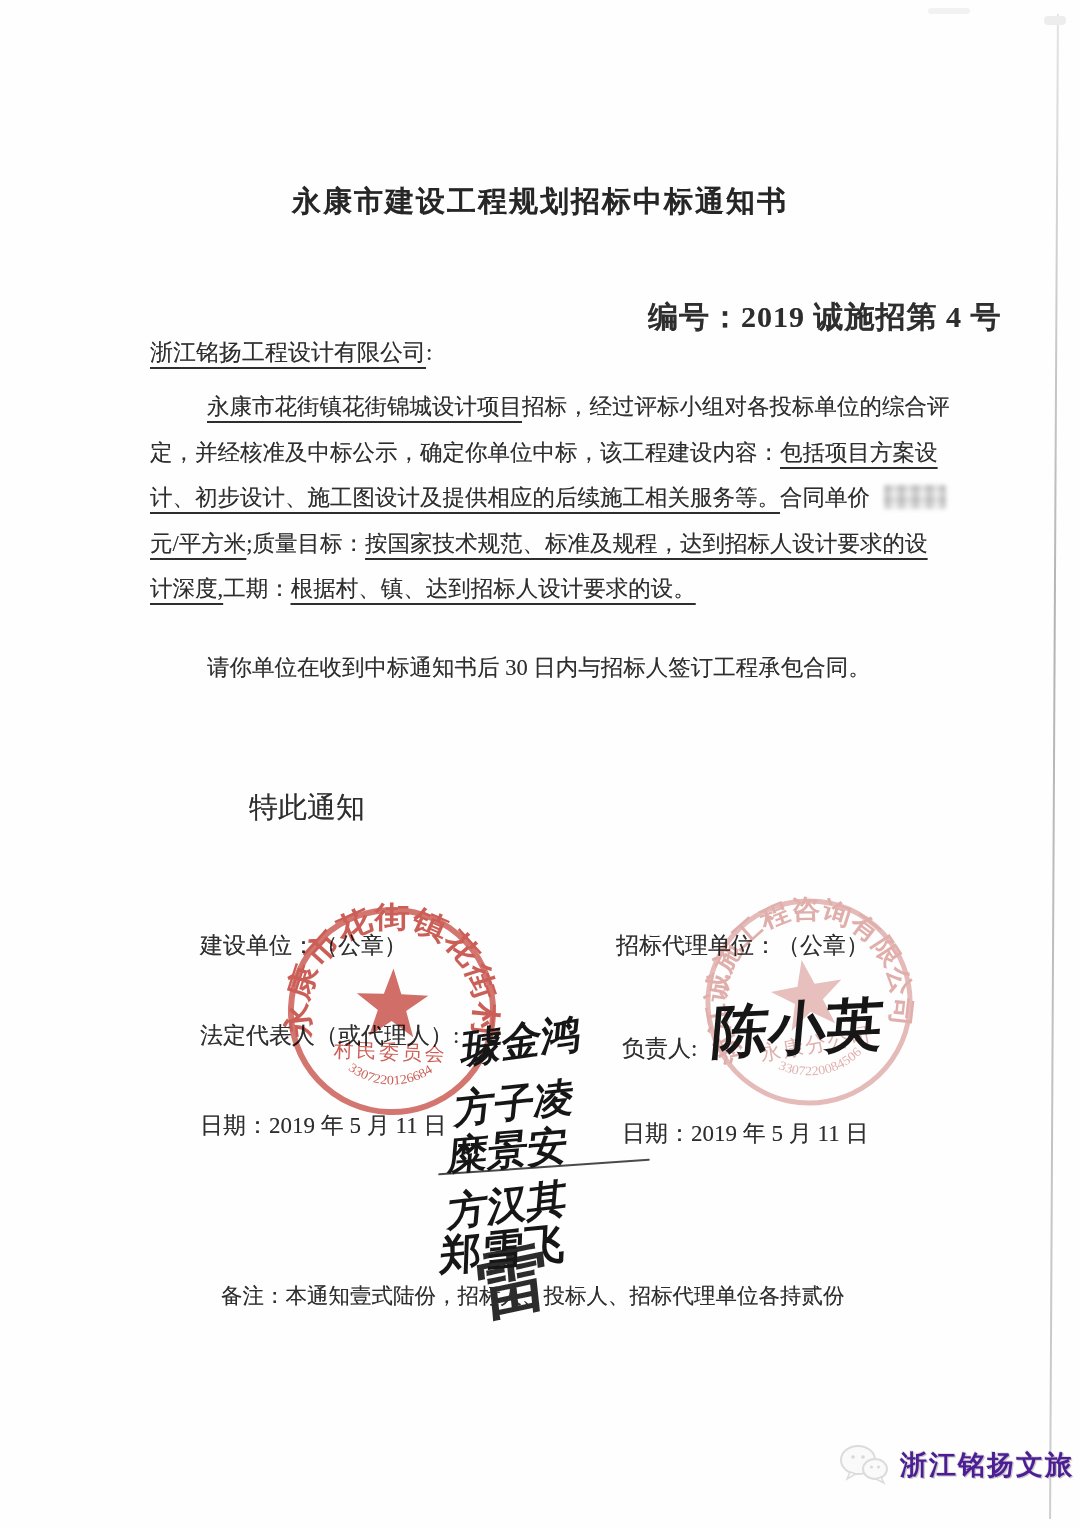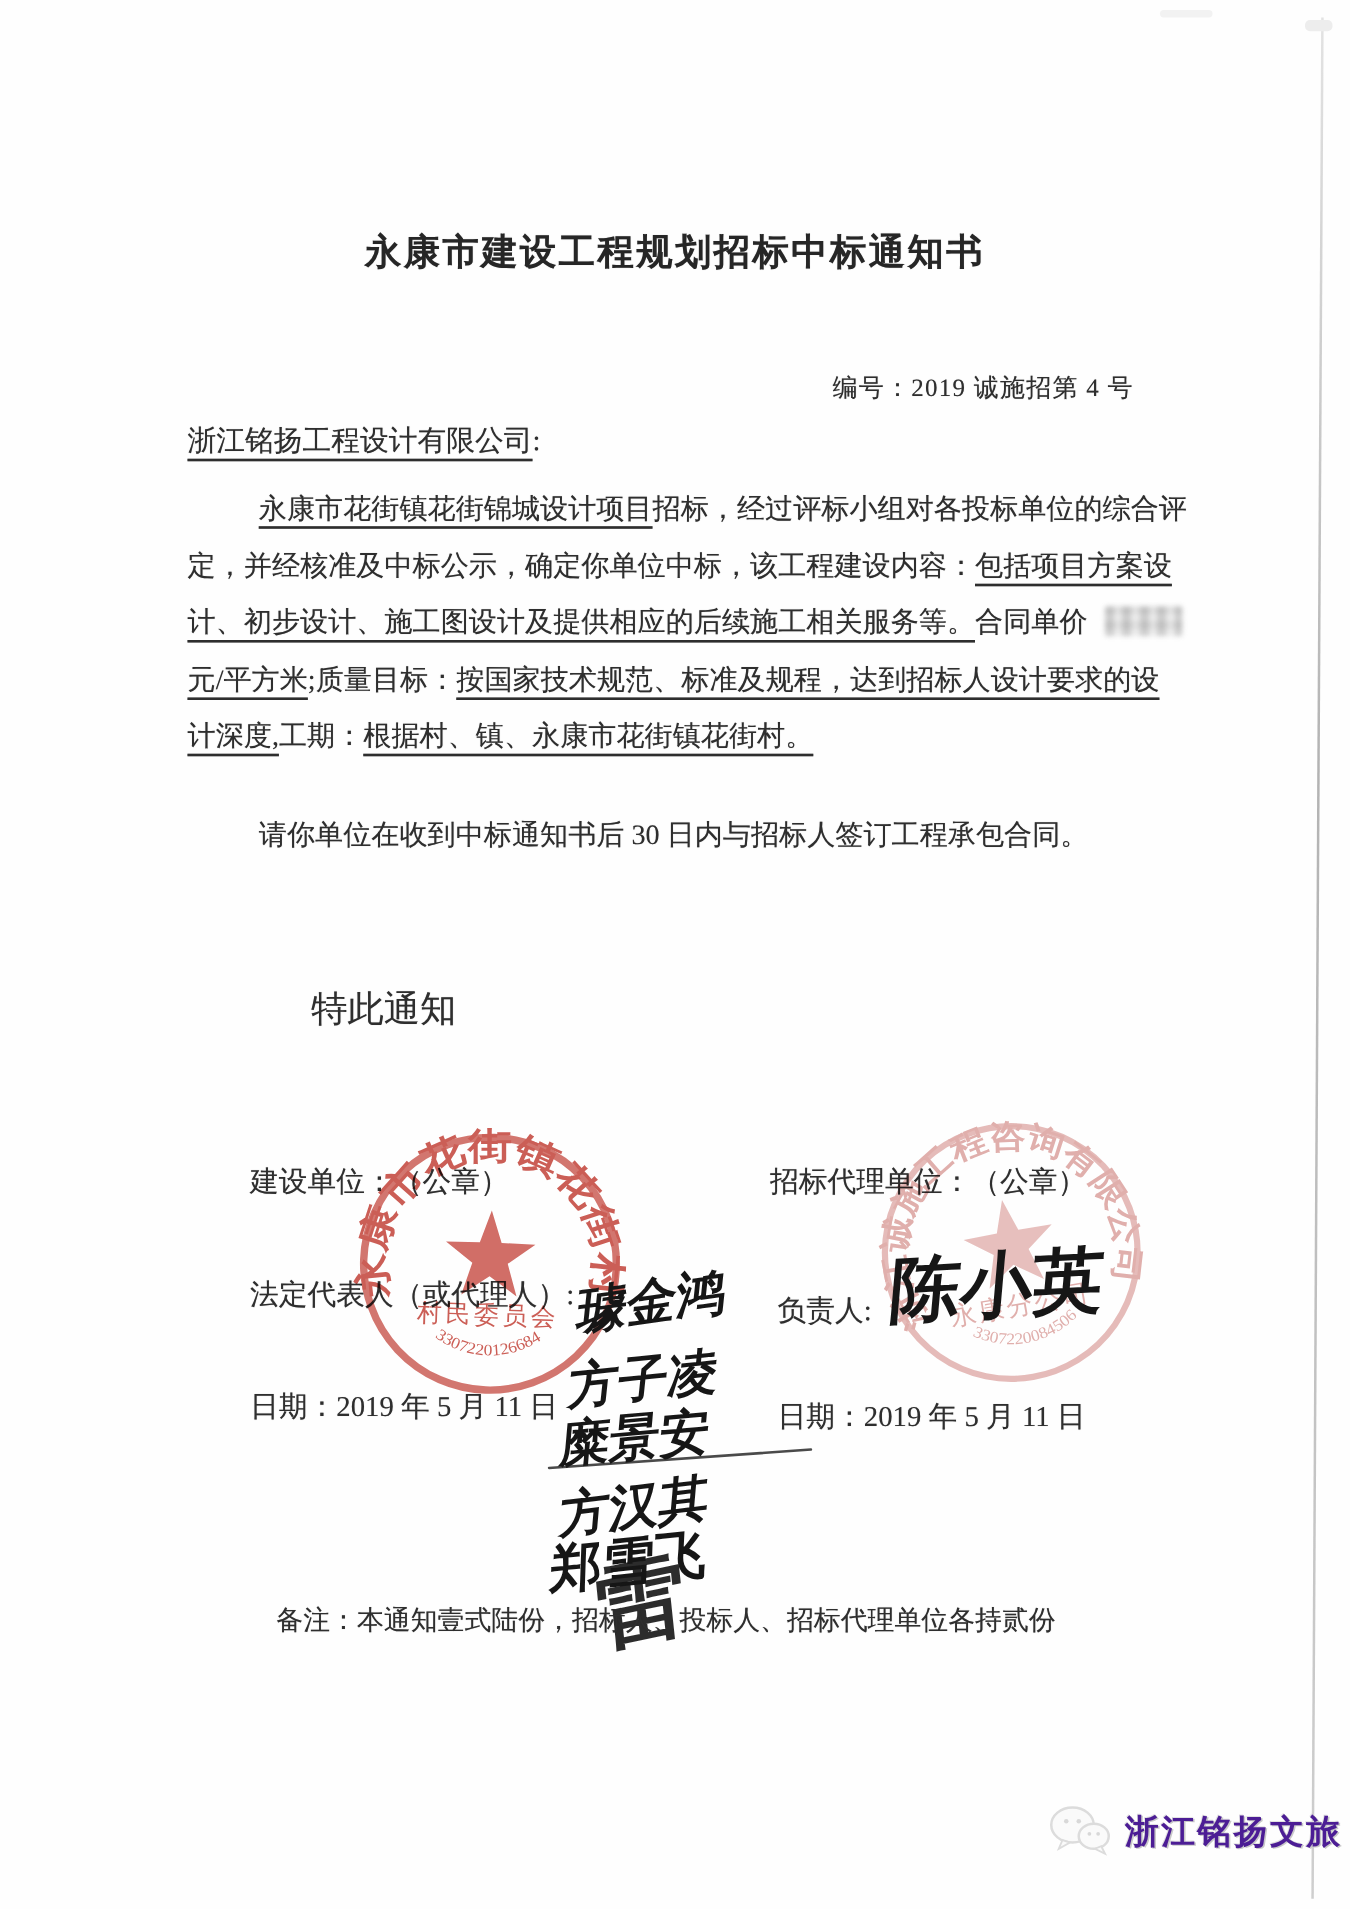--- a/index.html
+++ b/index.html
@@ -7,21 +7,21 @@
     position:relative; width:1080px; height:1527px;
     background:#fefefe; overflow:hidden;
     font-family:"Liberation Serif","DejaVu Serif",serif;
     color:#2e2e2e;
   }
   .abs { position:absolute; }
   .soft { text-shadow:0 0 .6px rgba(40,40,40,.45); }
 
   .title { top:182px; left:0; width:100%; text-align:center;
            font-size:29px; font-weight:bold; letter-spacing:2px; color:#262626; }
-  .docnum { top:297px; left:666px; font-size:20px; font-weight:normal; letter-spacing:1px; }
+  .docnum { top:297px; left:648px; font-size:30px; font-weight:bold; letter-spacing:1px; }
   .addr { top:337px; left:150px; font-size:23px; }
 
   .u { text-decoration:underline; text-underline-offset:7px; text-decoration-thickness:1.5px; }
 
   .bodytext { top:384px; left:150px; font-size:22.5px; line-height:45.5px; white-space:nowrap; }
   .line { height:45.5px; }
   .indent { padding-left:57px; }
   .gap { margin-left:0; }
 
   .blurbox { display:inline-block; width:62px; height:24px; margin-left:14px; vertical-align:-4px;
@@ -74,21 +74,21 @@
 
   <div class="abs docnum soft">编号：2019 诚施招第 4 号</div>
 
   <div class="abs addr soft"><span class="u">浙江铭扬工程设计有限公司</span><span>:</span></div>
 
   <div class="abs bodytext soft">
     <div class="line indent"><span class="u">永康市花街镇花街锦城设计项目</span><span>招标，经过评标小组对各投标单位的综合评</span></div>
     <div class="line"><span>定，并经核准及中标公示，确定你单位中标，该工程建设内容：</span><span class="u">包括项目方案设</span></div>
     <div class="line"><span class="u">计、初步设计、施工图设计及提供相应的后续施工相关服务等。</span><span>合同单价</span><span class="blurbox"></span></div>
     <div class="line"><span class="u">元/平方米</span><span>;质量目标：</span><span class="u">按国家技术规范、标准及规程，达到招标人设计要求的设</span></div>
-    <div class="line"><span class="u">计深度,</span><span class="gap">工期：</span><span class="u">根据村、镇、永康市花街镇花街村。</span></div>
+    <div class="line"><span class="u">计深度,</span><span class="gap">工期：</span><span class="u">根据村、镇、达到招标人设计要求的设。</span></div>
   </div>
 
   <div class="abs notice soft"><span class="indent">请你单位在收到中标通知书后 30 日内与招标人签订工程承包合同。</span></div>
 
   <div class="abs closing soft">特此通知</div>
 
   <div class="abs lbl soft unit-label">建设单位：（公章）</div>
   <div class="abs lbl soft rep-label">法定代表人（或代理人）:</div>
   <div class="abs lbl soft date-left">日期：2019 年 5 月 11 日</div>
 

